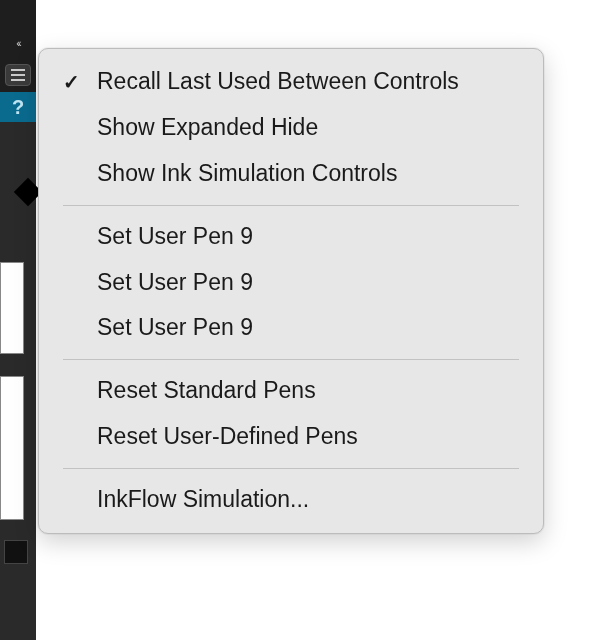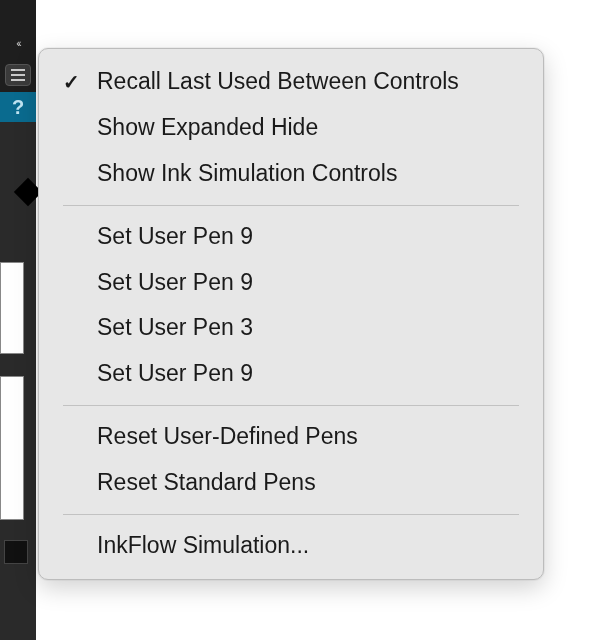--- a/index.html
+++ b/index.html
@@ -147,29 +147,26 @@
       <span>Show Ink Simulation Controls</span>
     </div>
     <div class="separator"></div>
     <div class="menu-item">
       <span>Set User Pen 9</span>
     </div>
     <div class="menu-item">
       <span>Set User Pen 9</span>
     </div>
     <div class="menu-item">
-      <span>Set User Pen 3</span>
-    </div>
-    <div class="menu-item">
       <span>Set User Pen 9</span>
     </div>
     <div class="separator"></div>
     <div class="menu-item">
-      <span>Reset User-Defined Pens</span>
+      <span>Reset Standard Pens</span>
     </div>
     <div class="menu-item">
-      <span>Reset Standard Pens</span>
+      <span>Reset User-Defined Pens</span>
     </div>
     <div class="separator"></div>
     <div class="menu-item">
       <span>InkFlow Simulation...</span>
     </div>
   </div>
 
 </body></html>

